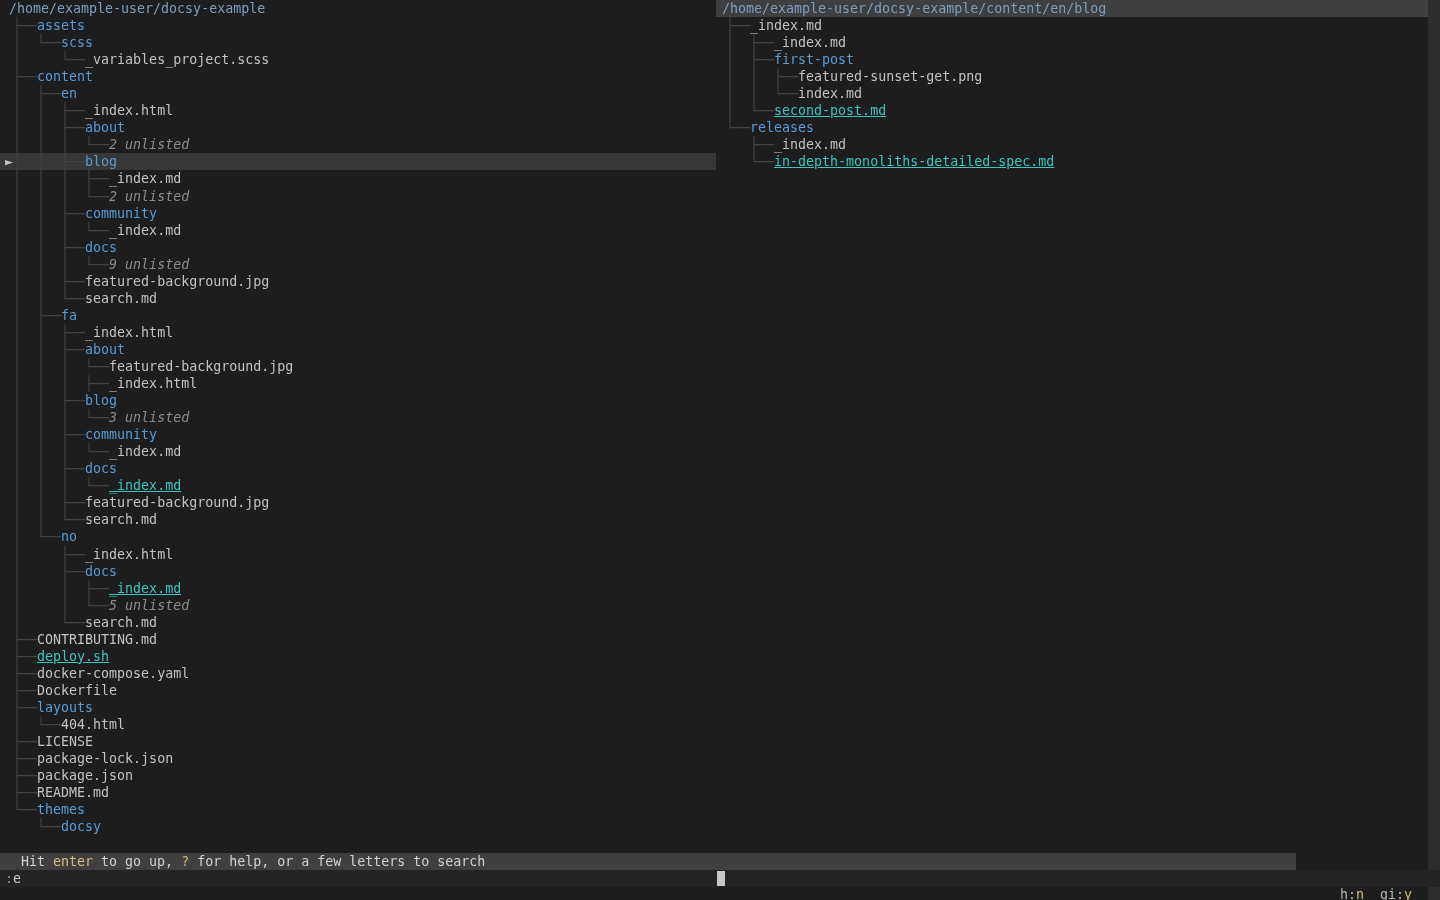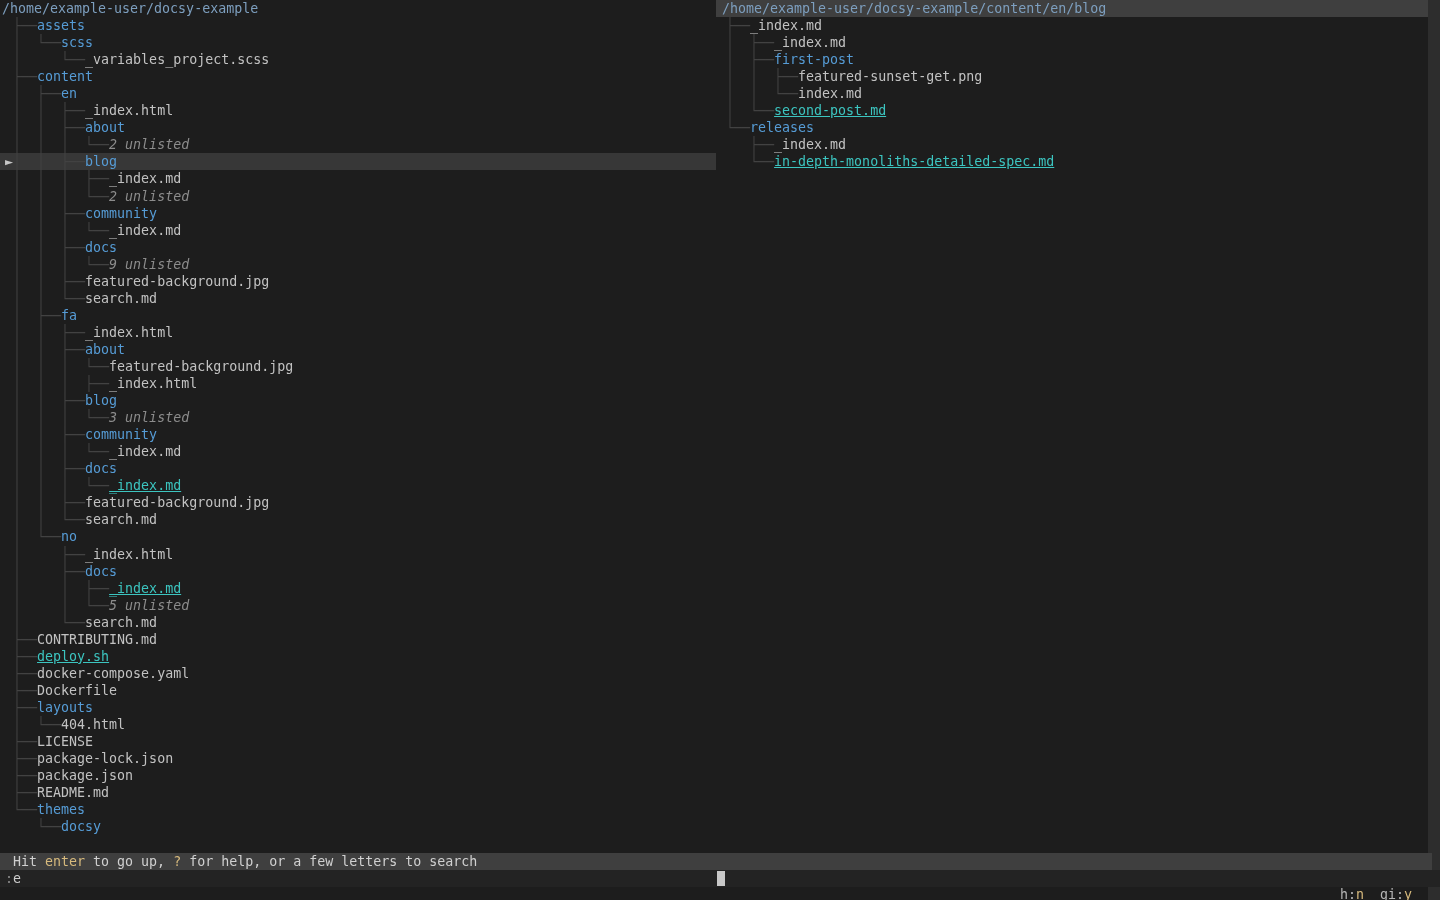--- a/index.html
+++ b/index.html
@@ -35,21 +35,21 @@
     position:absolute;top:0;right:0;width:12px;height:900px;
     background:var(--scroll-strip);
   }
   .panel{position:absolute;top:0;}
   .panel-left{left:0;width:716px;}
   .panel-right{left:716px;width:712px;}
   .panel-header{
     height:17.05px;line-height:17.05px;
     white-space:pre;
     color:var(--path-text);
-    padding-left:2px;
+    padding-left:9px;
     overflow:hidden;
   }
   .panel-right .panel-header{
     background:var(--panel-header-bg);
     padding-left:6px;
   }
   .tree-row{
     height:17.05px;line-height:17.05px;
     white-space:pre;
     padding-left:5px;
@@ -63,26 +63,26 @@
     display:inline-block;
     white-space:pre;
     transform:scaleY(1.18);
     transform-origin:50% 50%;
   }
   .name.type-dir{color:var(--directory);}
   .name.type-file{color:var(--file);}
   .name.type-special{color:var(--special-file);text-decoration:underline;}
   .name.type-unlisted{color:var(--unlisted);font-style:italic;}
   .status-bar{
-    position:absolute;left:0;top:852.5px;width:1432px;height:17.05px;
+    position:absolute;left:0;top:852.5px;width:1296px;height:17.05px;
     line-height:17.05px;
     background:var(--status-bg);
     color:var(--status-text);
     white-space:pre;
-    padding-left:13px;
+    padding-left:21px;
     box-sizing:border-box;
   }
   .status-key{color:var(--status-key);}
   .input-bar{
     position:absolute;left:0;top:869.55px;width:1440px;height:17.05px;
     line-height:17.05px;
     background:var(--input-bg);
     white-space:pre;
   }
   .input-left{position:absolute;left:5px;top:0;}

